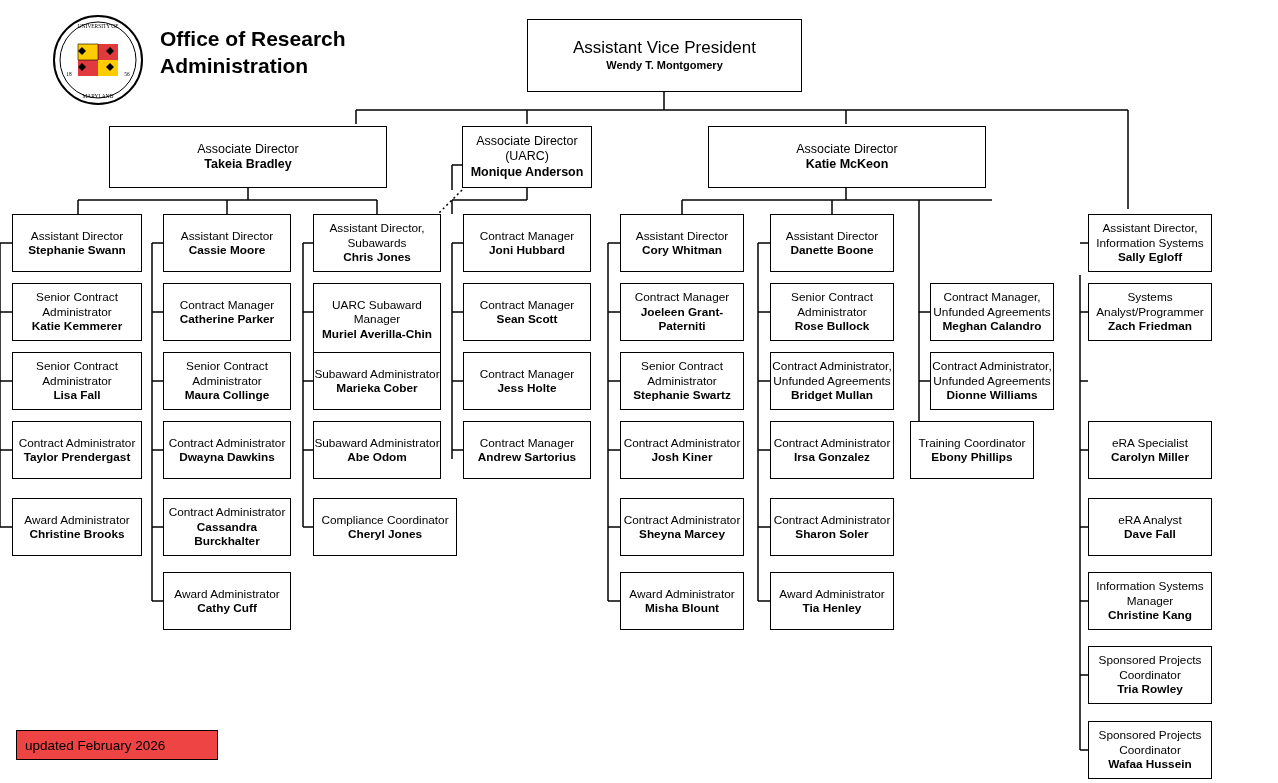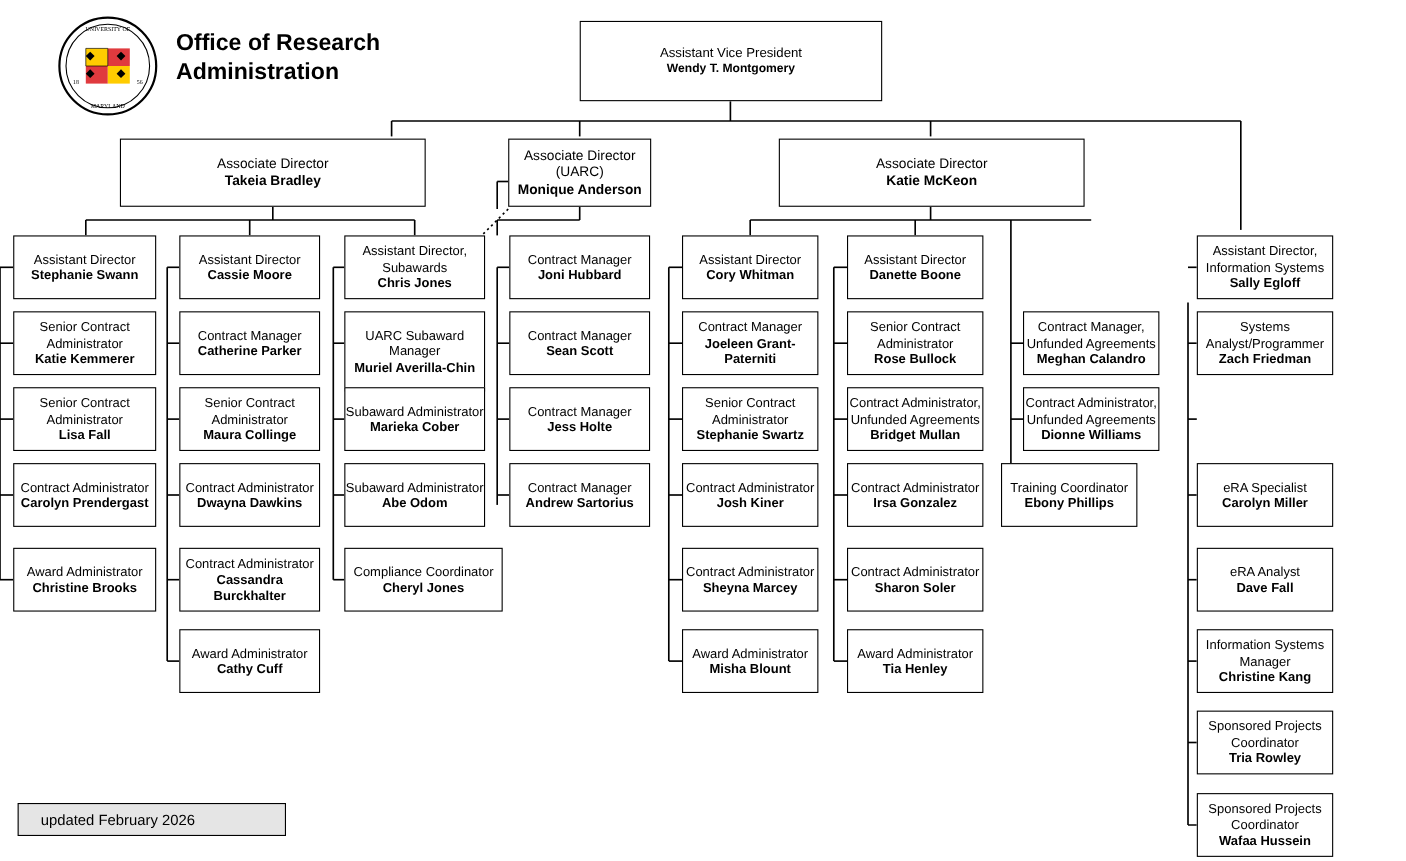--- a/index.html
+++ b/index.html
@@ -43,21 +43,21 @@
   }
   .node .title {
     font-weight: 400;
   }
   .node .name {
     font-weight: bold;
   }
   .n-root {
     font-size: 16px;
   }
-  .n-root .title { font-size: 12px; }
+  .n-root .title { font-size: 17px; }
   .n-root .name { font-size: 11px; }
   .n-assoc {
     font-size: 12.5px;
   }
   .n-leaf {
     font-size: 11.8px;
   }
   .logo-wrap {
     position: absolute;
     left: 52px;
@@ -73,27 +73,27 @@
     width: 330px;
     font-size: 21px;
     font-weight: bold;
     line-height: 1.28;
     z-index: 4;
   }
   .updated {
     position: absolute;
     left: 16px;
     top: 730px;
-    width: 244px;
+    width: 202px;
     height: 30px;
     border: 1.5px solid #000000;
-    background: #e5e5e5;
+    background: #ef4444;
     display: flex;
     align-items: center;
-    padding-left: 20px;
+    padding-left: 8px;
     box-sizing: border-box;
     font-size: 13.5px;
     z-index: 4;
   }
 </style>
 </head>
 <body>
 
 <div id="canvas">
 
@@ -247,21 +247,21 @@
     <div class="title">Administrator</div>
     <div class="name">Katie Kemmerer</div>
   </div>
   <div class="node n-leaf" style="left:12px; top:352px; width:130px; height:58px;">
     <div class="title">Senior Contract</div>
     <div class="title">Administrator</div>
     <div class="name">Lisa Fall</div>
   </div>
   <div class="node n-leaf" style="left:12px; top:421px; width:130px; height:58px;">
     <div class="title">Contract Administrator</div>
-    <div class="name">Carolyn Prendergast</div>
+    <div class="name">Taylor Prendergast</div>
   </div>
   <div class="node n-leaf" style="left:12px; top:498px; width:130px; height:58px;">
     <div class="title">Award Administrator</div>
     <div class="name">Christine Brooks</div>
   </div>
 
   <div class="node n-leaf" style="left:163px; top:214px; width:128px; height:58px;">
     <div class="title">Assistant Director</div>
     <div class="name">Cassie Moore</div>
   </div>

